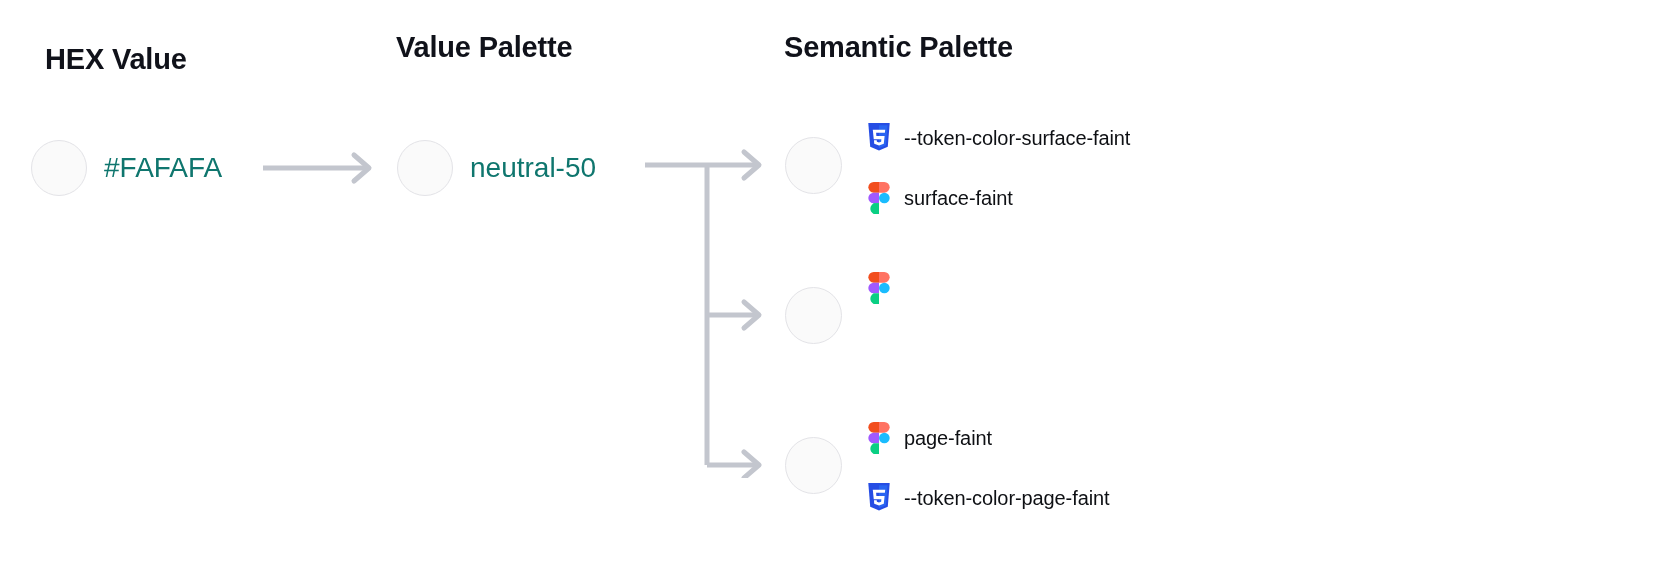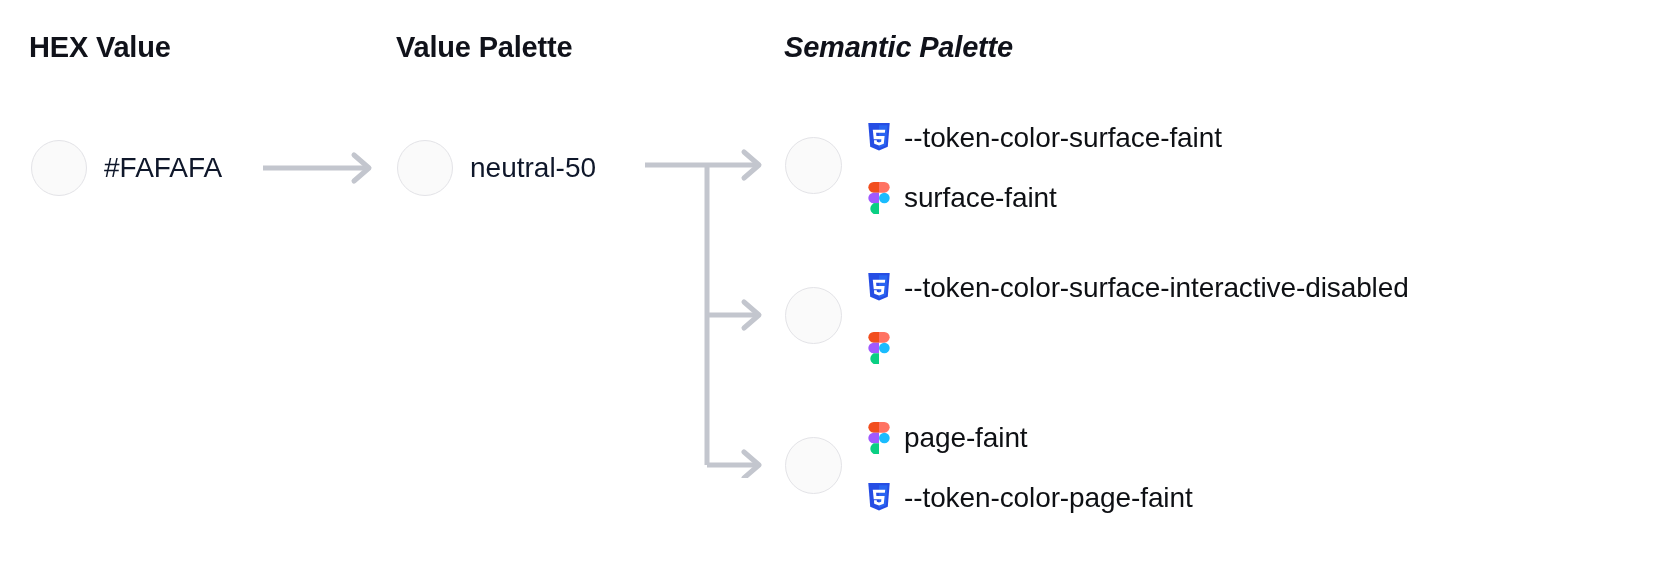--- a/index.html
+++ b/index.html
@@ -20,23 +20,23 @@
   .col-header {
     position: absolute;
     top: 33px;
     font-size: 29px;
     font-weight: 700;
     letter-spacing: -0.2px;
     color: #10121A;
     white-space: nowrap;
     line-height: 1;
   }
-  #hdr-hex      { left: 29px; }
+  #hdr-hex      { left: 45px; margin-top: 12px; }
   #hdr-core     { left: 396px; }
-  #hdr-semantic { left: 784px; font-style: italic; }
+  #hdr-semantic { left: 784px; }
 
   
   .swatch {
     position: absolute;
     border-radius: 50%;
     box-sizing: border-box;
     border: 1.6px solid #E3E3E7;
     background: #FAFAFA;
   }
   #swatch-hex  { left: 31px;  top: 140px; width: 56px; height: 56px; }
@@ -44,21 +44,21 @@
   .swatch-sem  { left: 785px; width: 57px; height: 57px; }
   #swatch-sem-0 { top: 137px; }
   #swatch-sem-1 { top: 287px; }
   #swatch-sem-2 { top: 437px; }
 
   
   .value-label {
     position: absolute;
     font-size: 28px;
     font-weight: 400;
-    color: #0f172a;
+    color: #0f766e;
     white-space: nowrap;
     line-height: 1;
   }
   #label-hex  { left: 104px; top: 154px; }
   #label-core { left: 470px; top: 154px; }
 
   
   #arrow-hex-core {
     position: absolute;
     left: 263px;
@@ -101,21 +101,21 @@
     display: block;
   }
   .token-icon.figma-icon {
     width: 22px;
     height: 32px;
     margin-left: 2px;
     margin-right: 14px;
   }
 
   .token-text {
-    font-size: 28px;
+    font-size: 20px;
     font-weight: 400;
     color: #0E1014;
     white-space: nowrap;
     line-height: 1;
     letter-spacing: -0.1px;
   }
 </style>
 </head>
 <body>
 
@@ -175,28 +175,20 @@
       <circle cx="15" cy="15" r="5" fill="#1ABCFE"></circle>
       <path d="M5 20 H10 V25 A5 5 0 0 1 5 25 Z" fill="#0ACF83"></path>
       <path d="M5 20 H10 V30 A5 5 0 0 1 5 20 Z" fill="#0ACF83"></path>
     </svg>
     <span class="token-text">surface-faint</span>
   </div>
 </div>
 
 <div class="sem-row" id="sem-row-1">
   <div class="token-line">
-    <svg class="token-icon" viewBox="0 0 24 28">
-      <path d="M2 0 H22 L20.2 22.1 L12 25.6 L3.8 22.1 Z" fill="#264DE4"></path>
-      <path d="M12 2.2 V23.6 L18.5 20.8 L20 2.2 Z" fill="#2965F1"></path>
-      <path d="M6.2 6.2 H17.8 L17.5 9.2 H9.3 L9.55 12.1 H17.25 L16.45 19.4 L12 20.9 L7.55 19.4 L7.3 16.1 H9.9 L10.02 17.6 L12 18.2 L13.98 17.6 L14.2 15.1 H7.1 L6.2 6.2 Z" fill="#FFFFFF"></path>
-    </svg>
-    <span class="token-text">--token-color-surface-interactive-disabled</span>
-  </div>
-  <div class="token-line">
     <svg class="token-icon figma-icon" viewBox="0 0 20 30">
       <path d="M5 0 H10 V10 H5 A5 5 0 0 1 5 0 Z" fill="#F24E1E"></path>
       <path d="M10 0 H15 A5 5 0 0 1 15 10 H10 Z" fill="#FF7262"></path>
       <path d="M5 10 H10 V20 H5 A5 5 0 0 1 5 10 Z" fill="#A259FF"></path>
       <circle cx="15" cy="15" r="5" fill="#1ABCFE"></circle>
       <path d="M5 20 H10 V30 A5 5 0 0 1 5 20 Z" fill="#0ACF83"></path>
     </svg>
   </div>
 </div>
 

